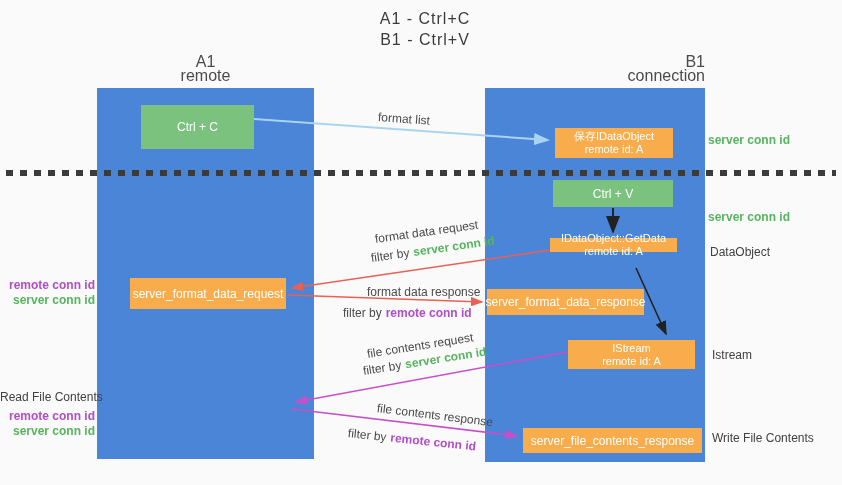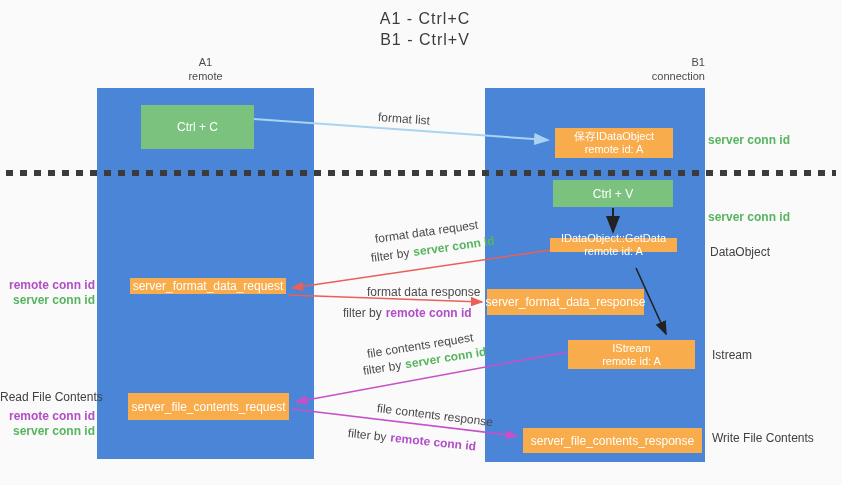--- a/index.html
+++ b/index.html
@@ -8,21 +8,21 @@
     background:#fafafa;
     font-family:"Liberation Sans","DejaVu Sans",sans-serif;
     color:#414141;
   }
   .abs{position:absolute;}
   .title{
     left:0;right:0;top:8px;text-align:center;
     font-size:16px;line-height:21px;color:#3c3c3c;letter-spacing:1px;margin-left:8px;
   }
   .lane-header{
-    top:55px;text-align:center;font-size:11px;line-height:14px;color:#4b4b4b;
+    top:55px;text-align:center;font-size:16px;line-height:14px;color:#4b4b4b;
   }
   .lane{
     background:#4a85d8;
   }
   .dotline{
     left:6px;width:830px;top:170px;height:6px;
     background:repeating-linear-gradient(90deg,#3b3b3b 0 7px,transparent 7px 14px);
   }
   .node{
     display:flex;flex-direction:column;align-items:center;justify-content:center;
@@ -98,36 +98,33 @@
 
   <div class="abs node green-box" style="left:553px;top:180px;width:120px;height:27px;">
     <span>Ctrl + V</span>
   </div>
 
   <div class="abs node orange-box two-line" style="left:550px;top:238px;width:127px;height:14px;">
     <span>IDataObject::GetData</span>
     <span>remote id: A</span>
   </div>
 
-  <div class="abs node orange-box" style="left:130px;top:278px;width:156px;height:16px;">
+  <div class="abs node orange-box" style="left:130px;top:278px;width:156px;height:31px;">
     <span>server_format_data_request</span>
   </div>
 
   <div class="abs node orange-box" style="left:487px;top:289px;width:157px;height:26px;">
     <span>server_format_data_response</span>
   </div>
 
   <div class="abs node orange-box two-line" style="left:568px;top:340px;width:127px;height:29px;">
     <span>IStream</span>
     <span>remote id: A</span>
   </div>
 
-  <div class="abs node orange-box" style="left:128px;top:393px;width:161px;height:27px;">
-    <span>server_file_contents_request</span>
-  </div>
 
   <div class="abs node orange-box" style="left:523px;top:428px;width:179px;height:25px;">
     <span>server_file_contents_response</span>
   </div>
 
   <div class="abs lbl green-bold" style="left:708px;top:133px;">server conn id</div>
   <div class="abs lbl green-bold" style="left:708px;top:210px;">server conn id</div>
   <div class="abs lbl" style="left:710px;top:245px;">DataObject</div>
   <div class="abs lbl" style="left:712px;top:348px;">Istream</div>
   <div class="abs lbl" style="left:712px;top:431px;">Write File Contents</div>

